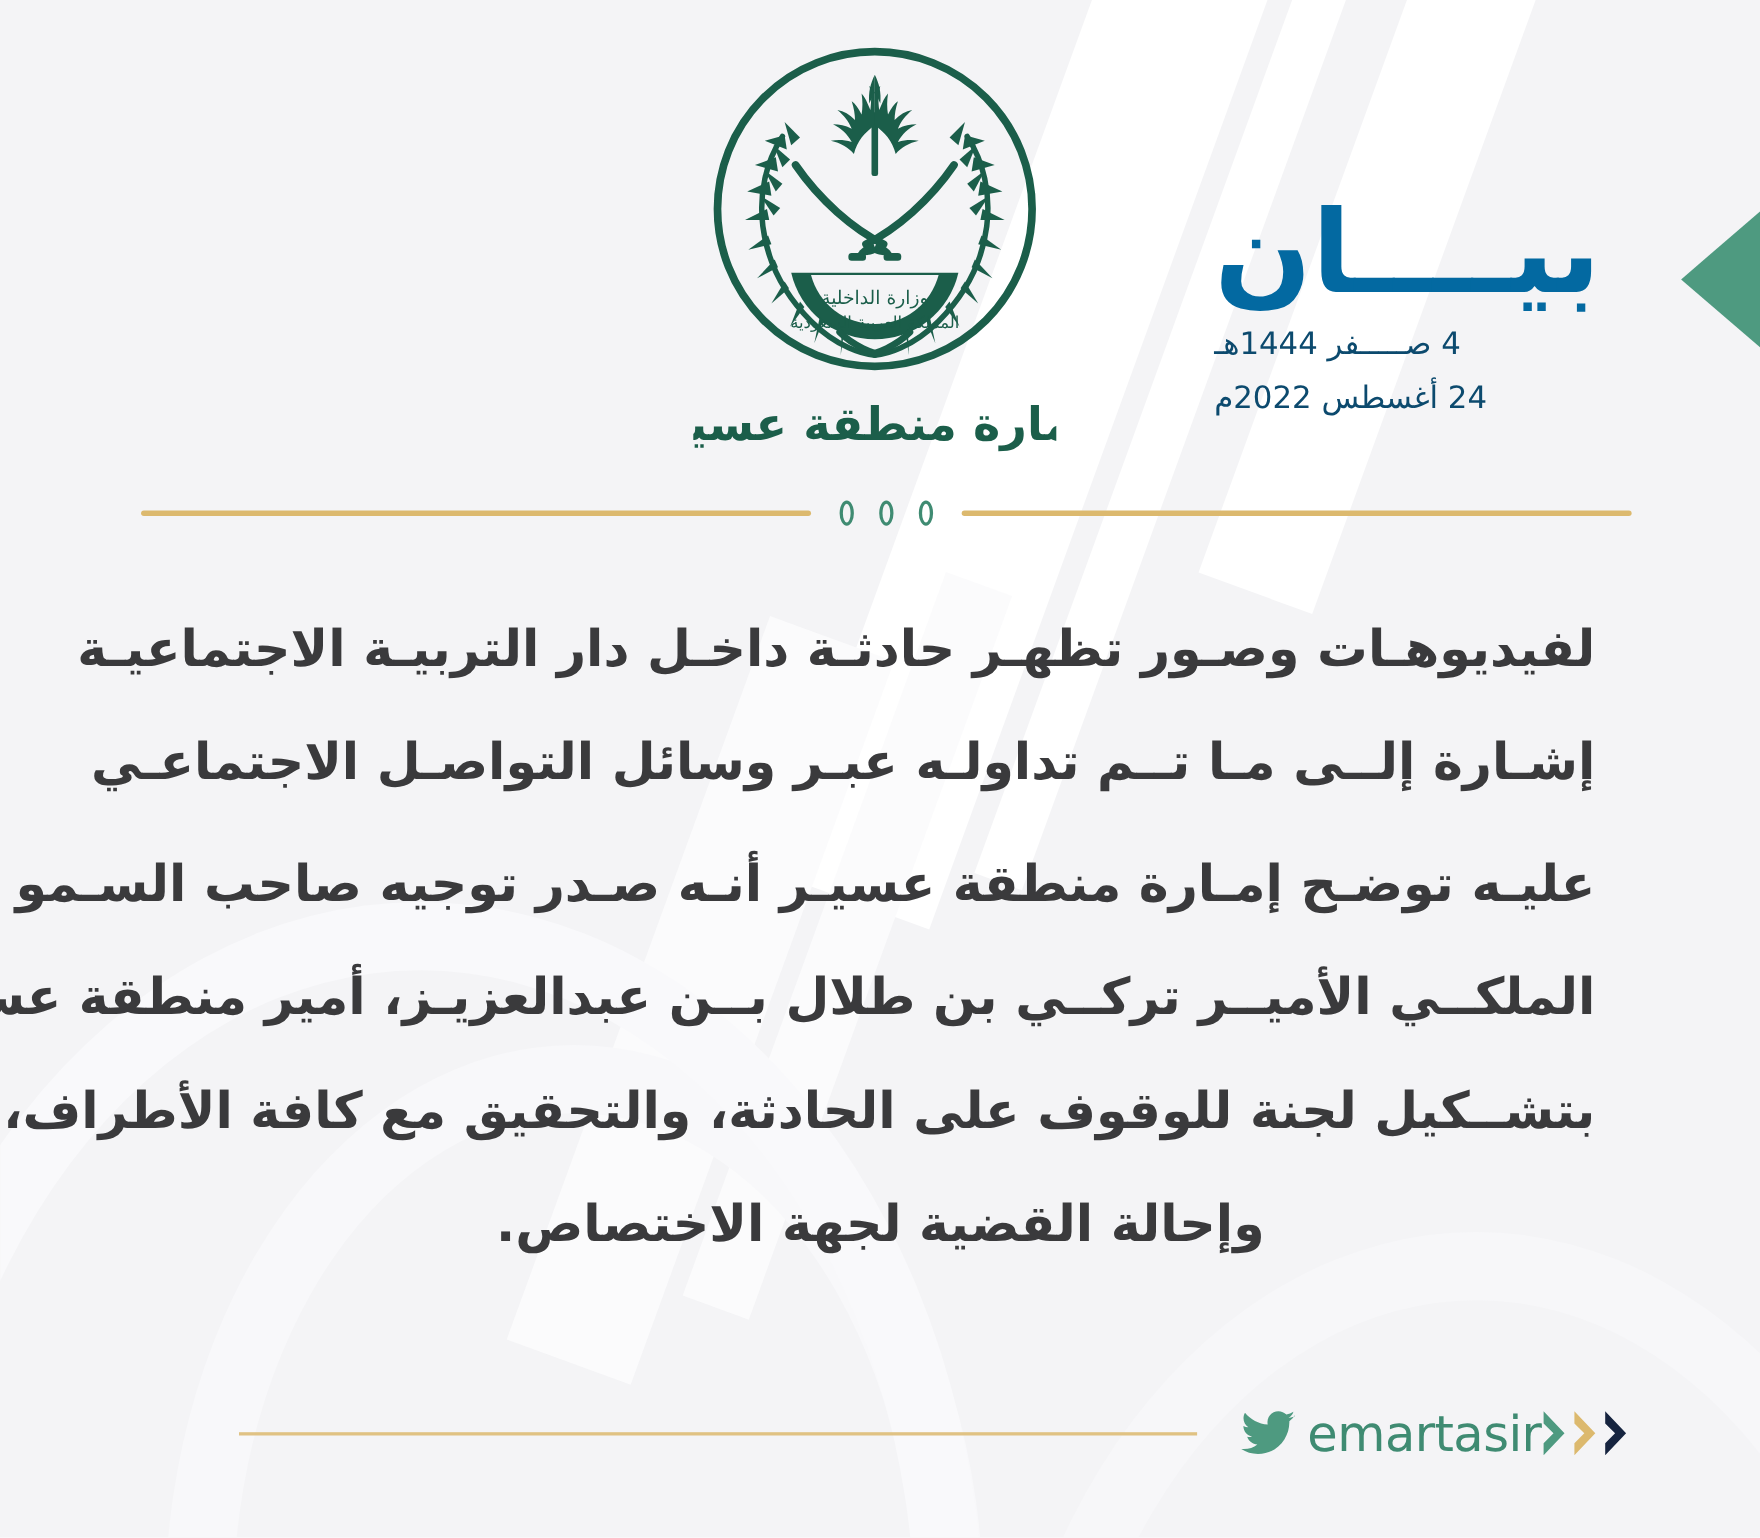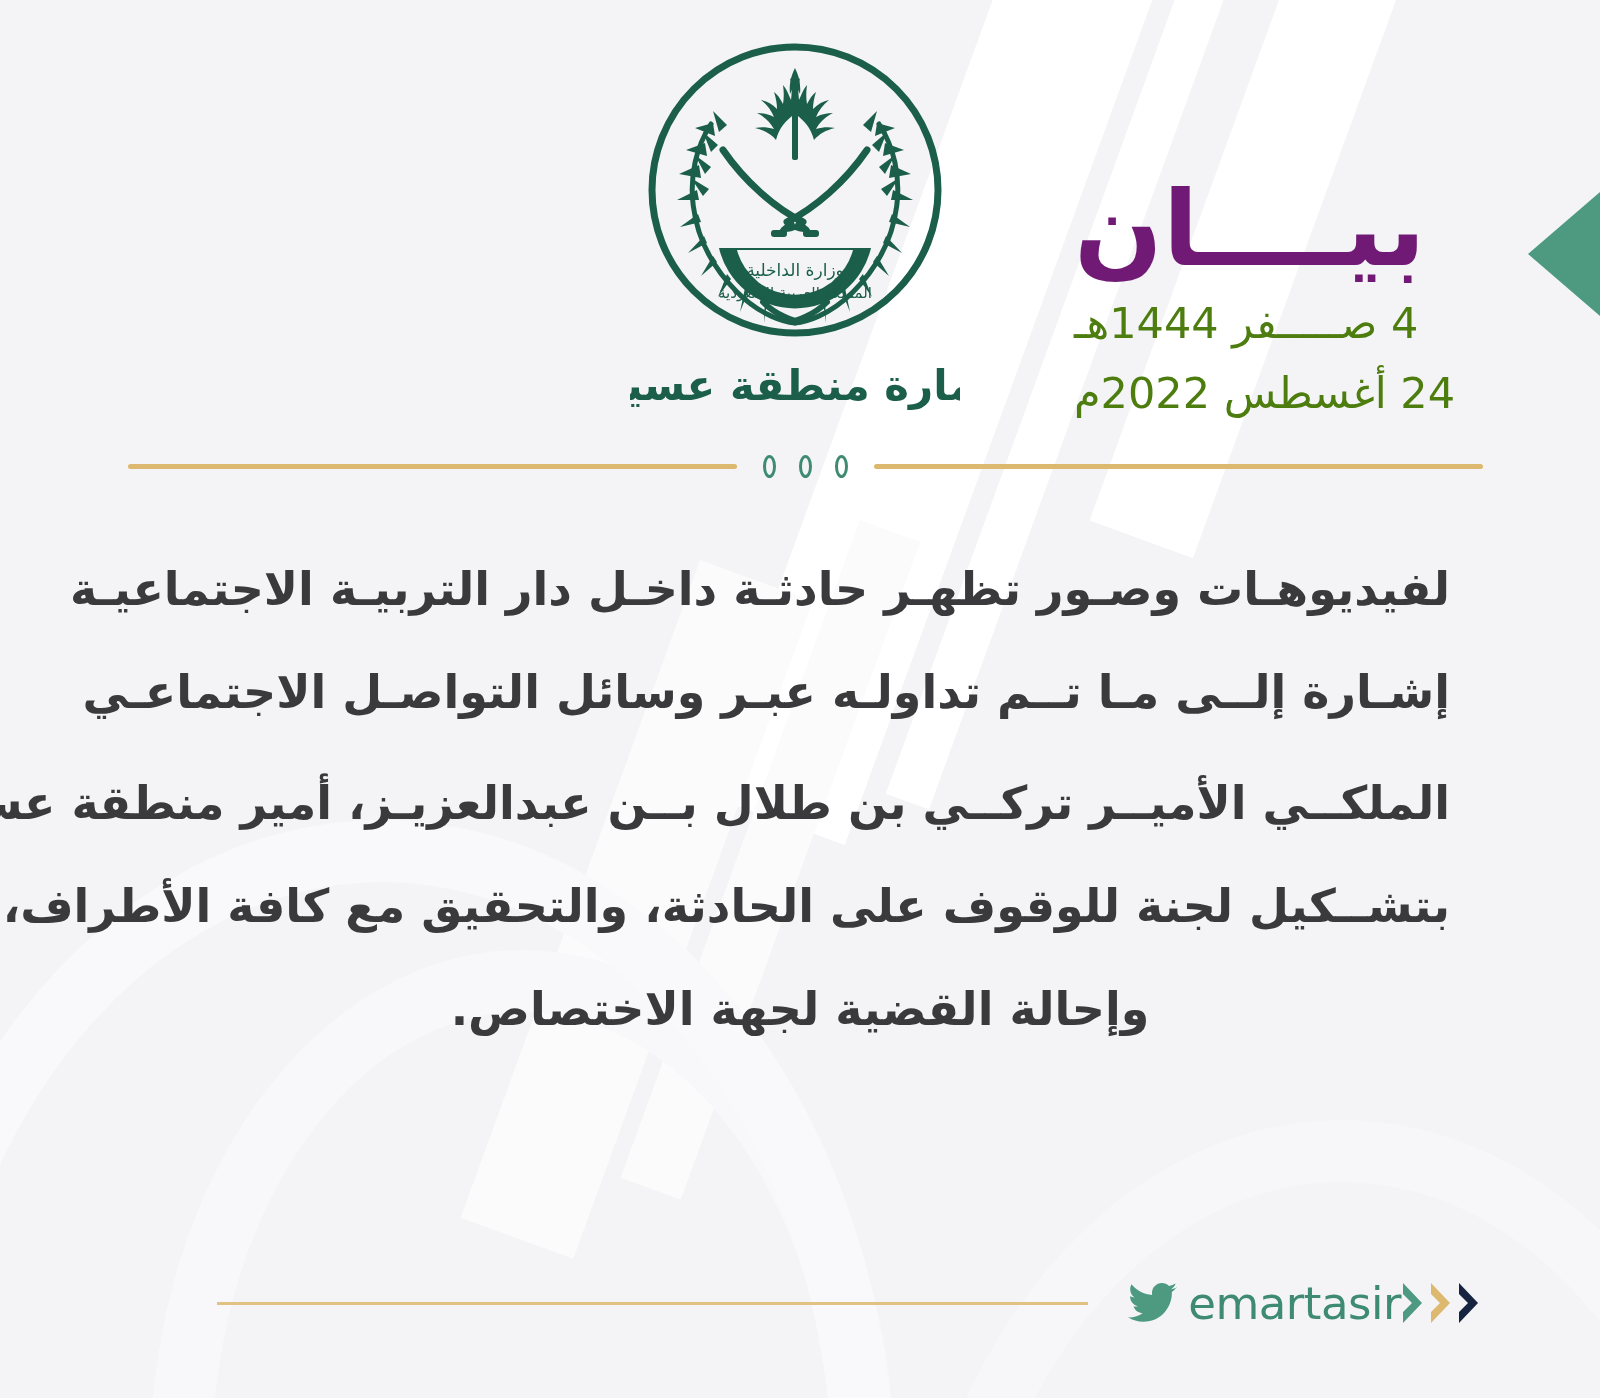--- a/index.html
+++ b/index.html
@@ -100,30 +100,30 @@
     position: absolute;
     right: 145px;
     top: 175px;
     text-align: left;
     direction: rtl;
   }
   .bayan-title {
     font-family: "DejaVu Sans", "Liberation Sans", sans-serif;
     font-size: 104px;
     font-weight: bold;
-    color: #701a75;
+    color: #0369a1;
     line-height: 1.05;
     letter-spacing: 2px;
     margin: 0;
     white-space: nowrap;
   }
   .date-line {
     font-family: "DejaVu Sans", "Liberation Sans", sans-serif;
-    font-size: 43px;
-    color: #4d7c0f;
+    font-size: 28px;
+    color: #0c4a6e;
     line-height: 1.38;
     margin: 10px 0 0 0;
     white-space: nowrap;
     text-align: left;
   }
 
   .corner-triangle {
     position: absolute;
     right: 0;
     top: 192px;
@@ -359,20 +359,21 @@
     </div>
     <div class="rule"></div>
   </div>
 
   <div class="body-text">
     <p class="para p1">
       <span class="line">لفيديوهـات وصـور تظهـر حادثـة داخـل دار التربيـة الاجتماعيـة</span>
       <span class="line">إشـارة إلــى مـا تــم تداولـه عبـر وسائل التواصـل الاجتماعـي</span>
     </p>
     <p class="para p2">
+      <span class="line">عليـه توضـح إمـارة منطقة عسيـر أنـه صـدر توجيه صاحب السـمو</span>
       <span class="line">الملكــي الأميــر تركــي بن طلال بــن عبدالعزيـز، أمير منطقة عسيـر،</span>
       <span class="line">بتشــكيل لجنة للوقوف على الحادثة، والتحقيق مع كافة الأطراف،</span>
       <span class="line center">وإحالة القضية لجهة الاختصاص.</span>
     </p>
   </div>
 
   <div class="footer">
     <div class="footer-inner">
 
       <div class="chevrons">

